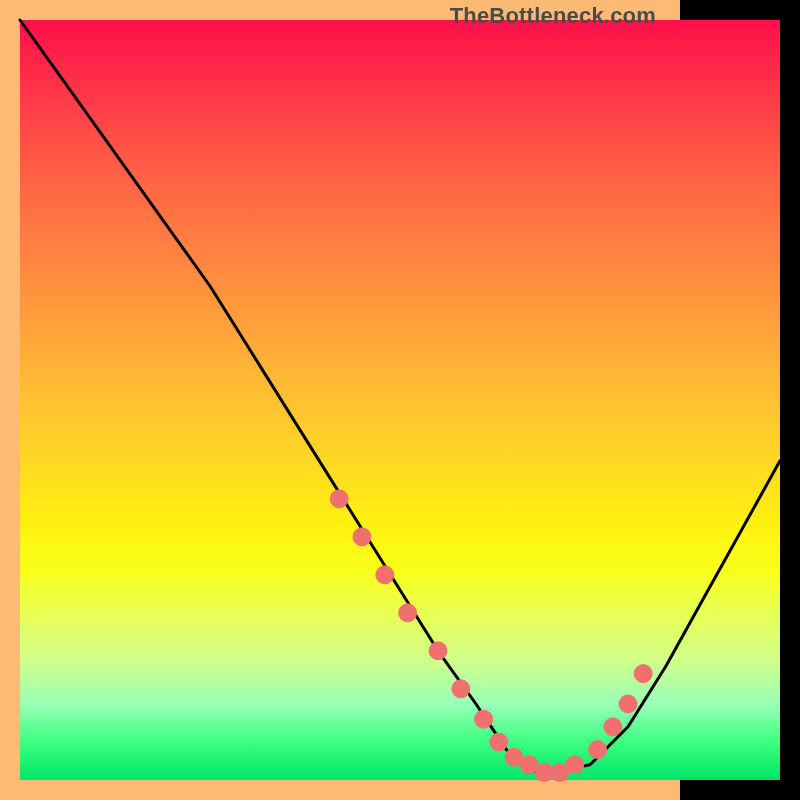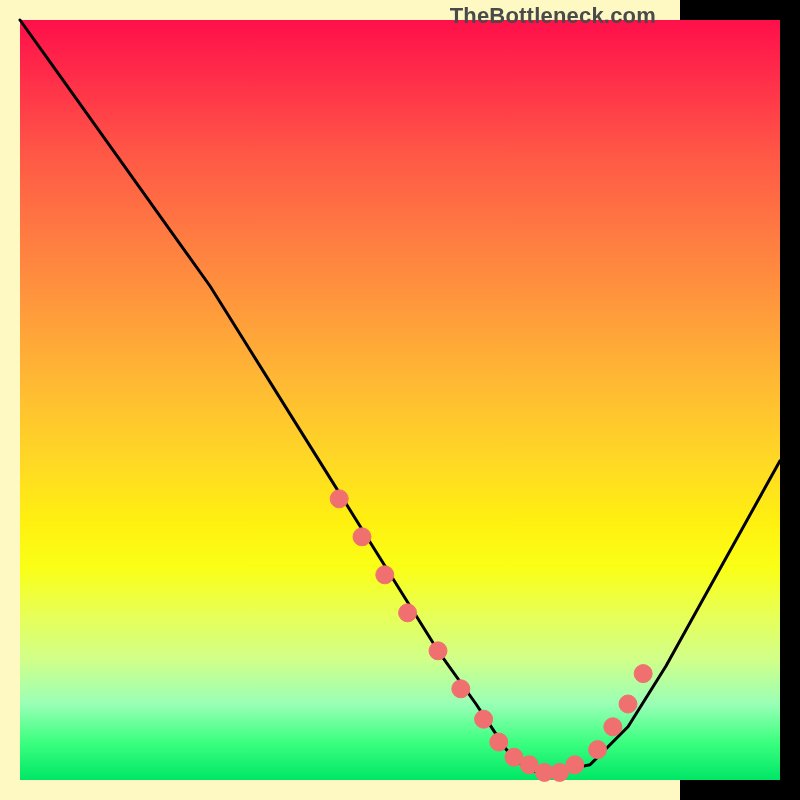--- a/index.html
+++ b/index.html
@@ -8,21 +8,21 @@
     width: 800px;
     height: 800px;
     background: #000;
     overflow: hidden;
     font-family: Arial, Helvetica, sans-serif;
   }
   .frame {
     position: relative;
     width: 680px;
     height: 800px;
-    background: #fef9c3;
+    background: #fdba74;
   }
   .plot-area {
     position: absolute;
     left: 20px;
     top: 20px;
     width: 760px;
     height: 760px;
     
     background: linear-gradient(
       to bottom,

